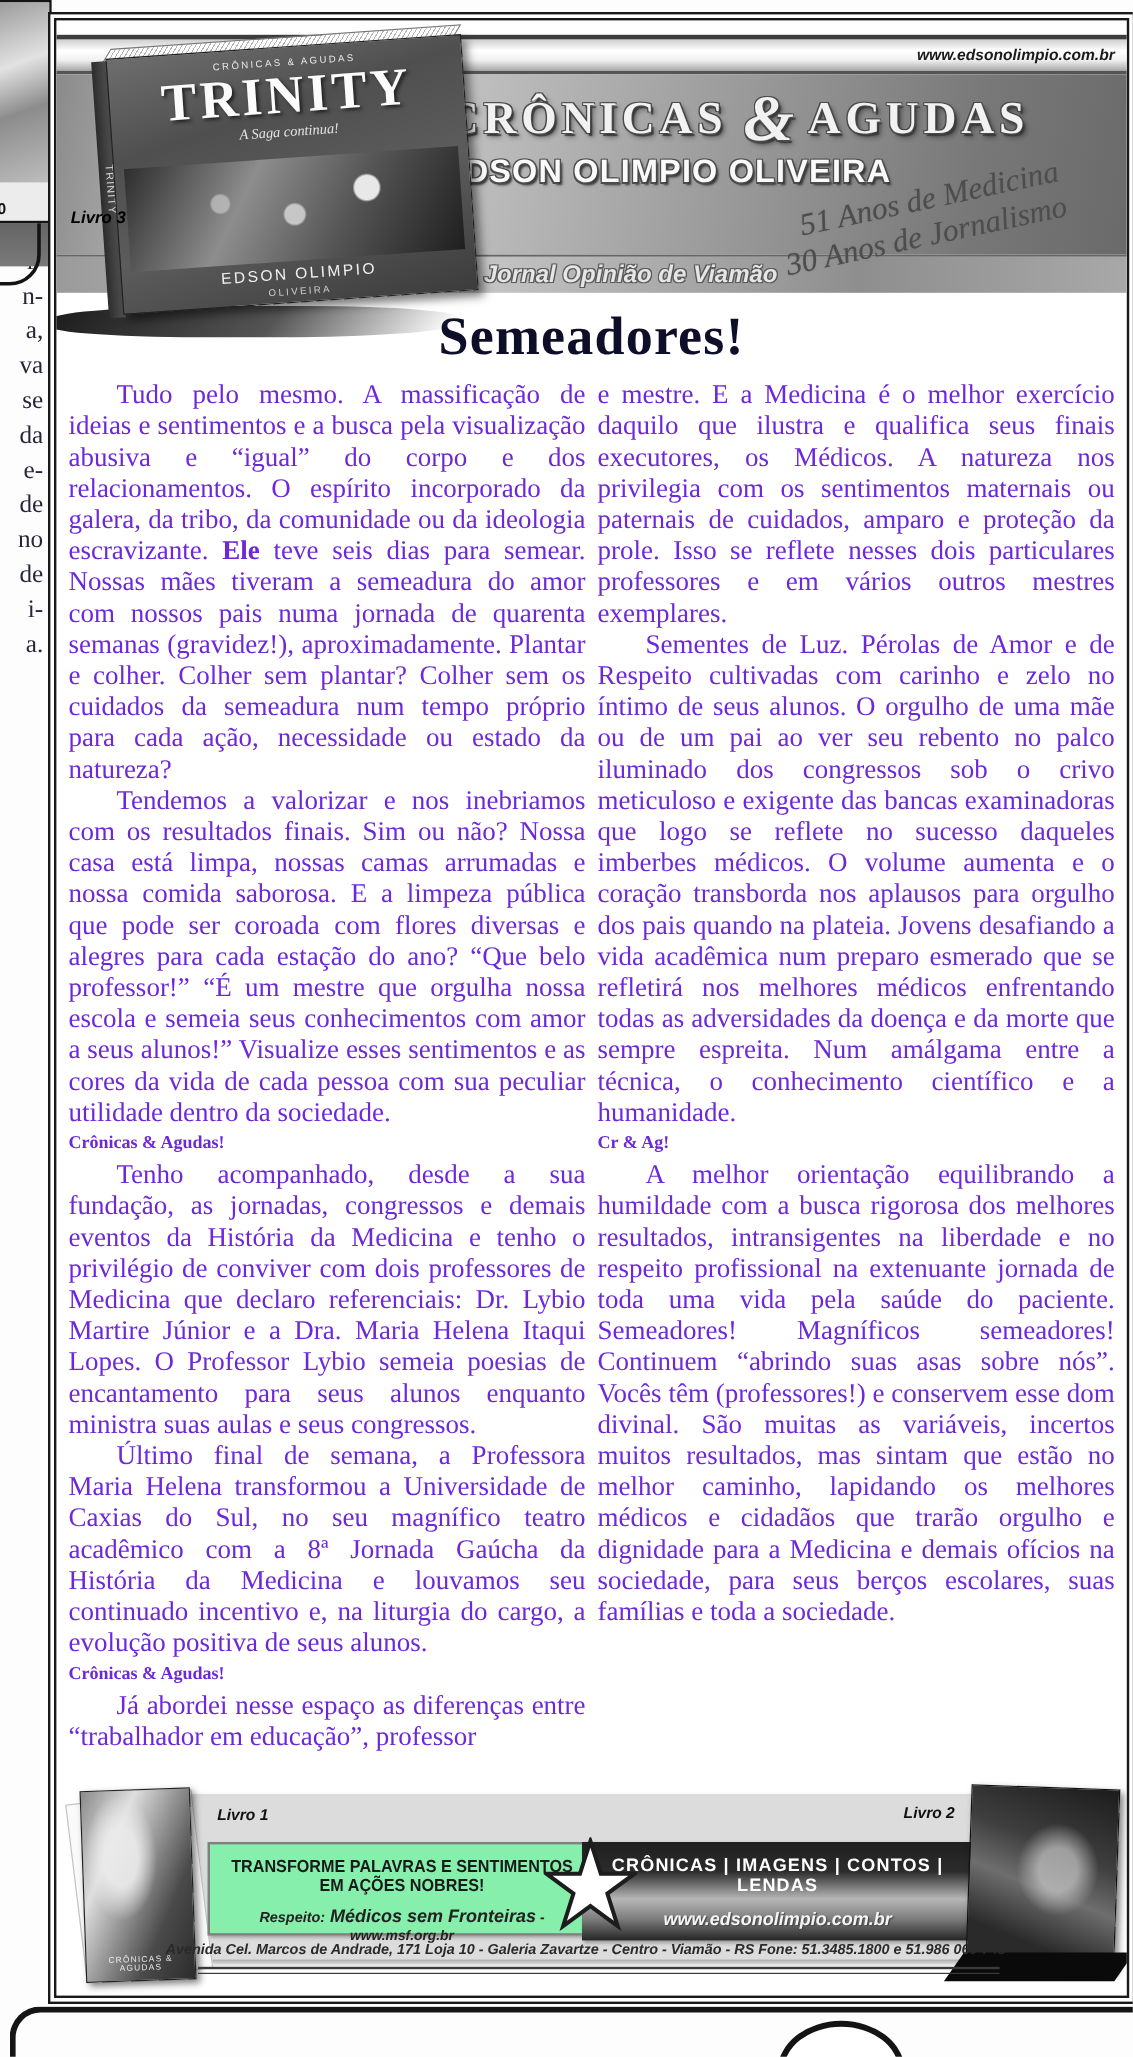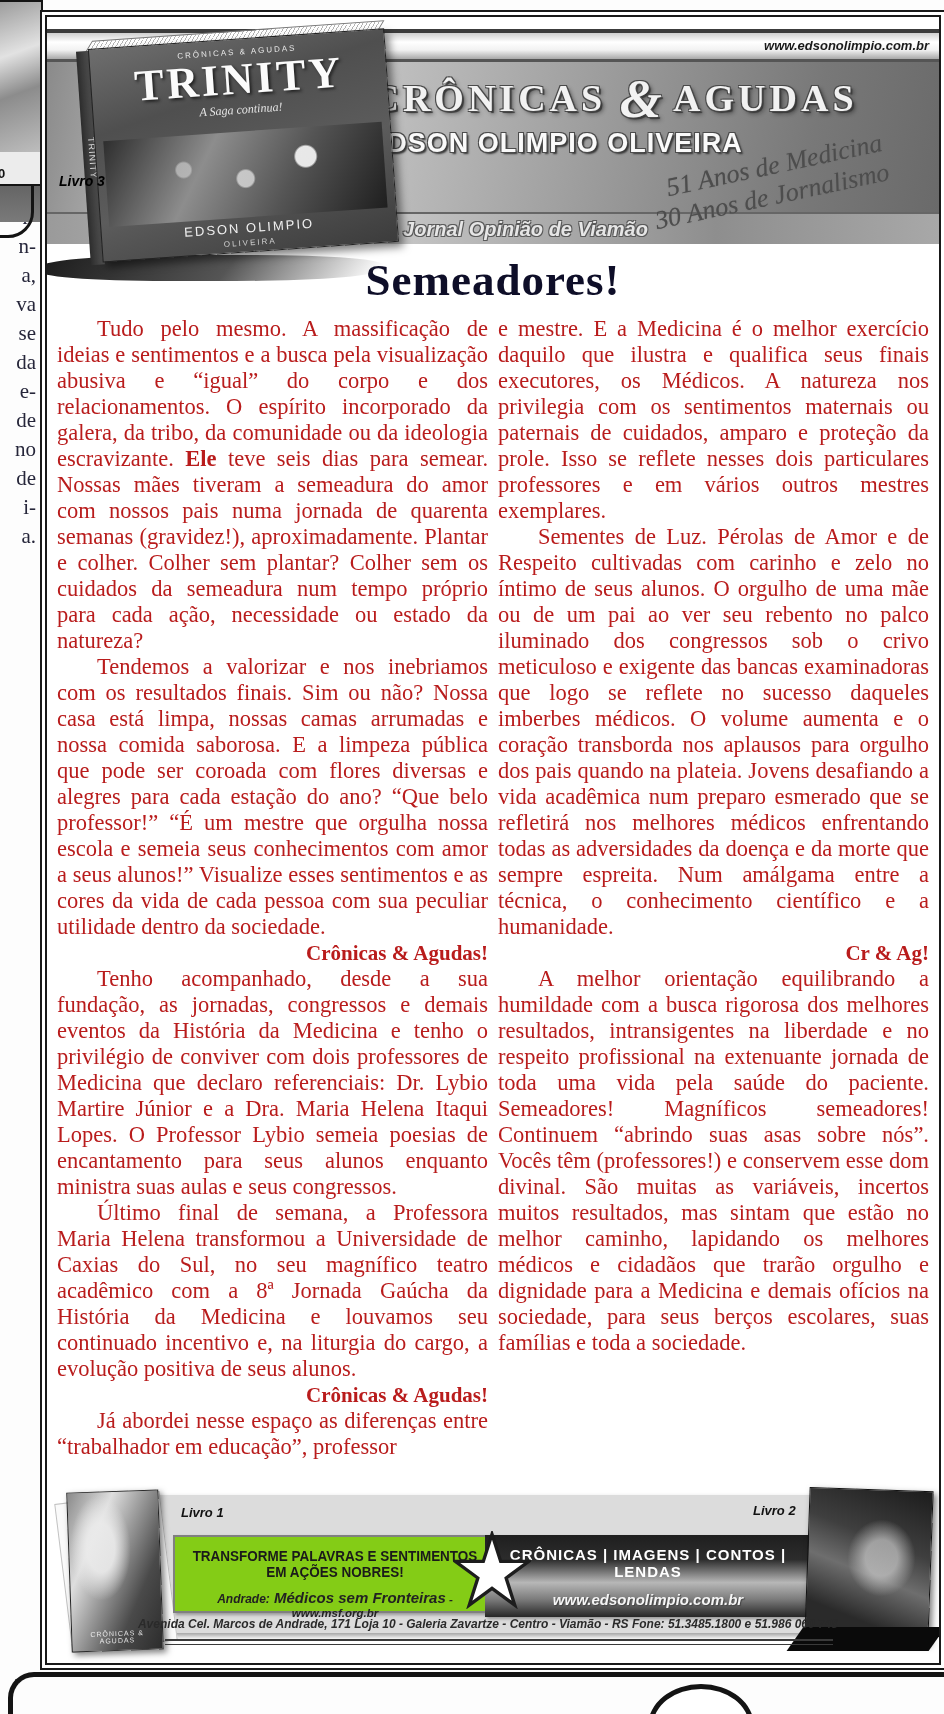--- a/index.html
+++ b/index.html
@@ -81,44 +81,44 @@
   .book-shadow{position:absolute;left:-6px;top:226px;width:340px;height:26px;z-index:5;
       background:linear-gradient(to right,#1d1d1d,#555 55%,rgba(120,120,120,0));
       transform:skewX(-38deg);border-radius:40%;}
   .livro3{position:absolute;left:12px;top:144px;z-index:7;font-family:"Liberation Sans",sans-serif;
       font-weight:bold;font-style:italic;font-size:14px;color:#000000;}
 
   
   .article{padding:4px 10px 0 10px;}
   .a-title{text-align:center;font-weight:bold;font-size:45px;color:#0e0e28;margin:6px 0 10px 0;letter-spacing:1px;}
   .cols{display:flex;gap:10px;}
-  .col{width:calc(50% - 5px);text-align:justify;font-size:22.5px;line-height:26px;color:#b91c1c;font-family:Liberation Serif, serif;}
+  .col{width:calc(50% - 5px);text-align:justify;font-size:22.5px;line-height:26px;color:#6d28d9;font-family:Liberation Serif, serif;}
   .para{margin:0;}
   .para.body{text-indent:40px;}
   .para.cont{text-indent:0;}
-  .para.heading{text-align:right;font-weight:bold;text-indent:0;font-size:21px;}
+  .para.heading{text-align:left;font-weight:bold;text-indent:0;font-size:15px;}
   .para.closing{text-align:center;font-style:italic;margin-left:48px;word-spacing:5px;line-height:28px;}
 
   
   .footer{position:absolute;left:6px;right:6px;bottom:6px;height:168px;}
   .footer-gray{position:absolute;left:58px;right:52px;top:6px;height:138px;background:#dcdcdc;
       box-shadow:2px 3px 5px #9f9f9f;}
   .fb1-page{position:absolute;left:10px;top:8px;width:104px;height:148px;background:#fafafa;
       border:1px solid #c2c2c2;transform:rotate(-7deg);}
   .fb1{position:absolute;left:16px;top:2px;width:90px;height:158px;transform:rotate(-2deg);
       background:radial-gradient(ellipse at 35% 35%,rgba(235,235,235,.9) 0 14px,rgba(235,235,235,0) 30px),
                  linear-gradient(115deg,#8a8a8a,#dedede 28%,#9a9a9a 48%,#4a4a4a 72%,#2c2c2c);
       border:1px solid #222;box-shadow:3px 3px 6px rgba(0,0,0,.5);}
   .fb1-title{position:absolute;left:0;right:0;bottom:6px;text-align:center;font-size:7px;letter-spacing:1px;
       color:rgba(255,255,255,.85);font-family:"Liberation Sans",sans-serif;}
   .livro-lbl{position:absolute;font-family:"Liberation Sans",sans-serif;font-weight:bold;font-style:italic;
       font-size:13px;color:#111;}
   .lbl1{left:128px;top:16px;}
   .lbl2{left:700px;top:14px;}
-  .white-panel{position:absolute;left:120px;top:46px;width:320px;height:74px;background:#84cc16;
+  .white-panel{position:absolute;left:120px;top:46px;width:320px;height:74px;background:#86efac;
       border:2px solid #808080;box-shadow:2px 2px 3px #999;}
   .promo1{margin-top:11px;text-align:center;font-family:"Liberation Sans",sans-serif;font-weight:bold;
       font-size:14.5px;color:#1a1a1a;transform:scaleX(.93);}
   .promo2{margin-top:9px;text-align:center;font-family:"Liberation Sans",sans-serif;font-style:italic;
       font-weight:bold;color:#222;font-size:12px;}
   .promo2 .org{font-size:15px;}
   .promo2 .url{font-size:11.5px;}
   .star{position:absolute;left:400px;top:42px;z-index:3;}
   .dark-panel{position:absolute;left:432px;top:46px;width:326px;height:82px;
       background:linear-gradient(to bottom,#1f1f1f 0%,#2c2c2c 30%,#b7b7b7 58%,#7d7d7d 78%,#262626 100%);
@@ -246,21 +246,21 @@
       <div class="fb1-page"></div>
       <div class="fb1">
         <div class="fb1-title">CRÔNICAS &amp; AGUDAS</div>
       </div>
       <div class="livro-lbl lbl1">Livro 1</div>
       <div class="livro-lbl lbl2">Livro 2</div>
 
       <div class="white-panel">
         <div class="promo1">TRANSFORME PALAVRAS E SENTIMENTOS EM AÇÕES NOBRES!</div>
         <div class="promo2">
-          <span>Andrade:</span><span class="org"> Médicos sem Fronteiras</span><span class="url"> - www.msf.org.br</span>
+          <span>Respeito:</span><span class="org"> Médicos sem Fronteiras</span><span class="url"> - www.msf.org.br</span>
         </div>
       </div>
 
       <svg class="star" width="78" height="78" viewBox="0 0 70 70">
         <polygon points="35,3 42.8,27.3 68,27.3 47.7,42.2 55.4,66.5 35,51.5 14.6,66.5 22.3,42.2 2,27.3 27.2,27.3" fill="#ffffff" stroke="#1d1d1d" stroke-width="3"></polygon>
       </svg>
 
       <div class="dark-panel">
         <div class="dp1">CRÔNICAS | IMAGENS | CONTOS | LENDAS</div>
         <div class="dp2">www.edsonolimpio.com.br</div>

